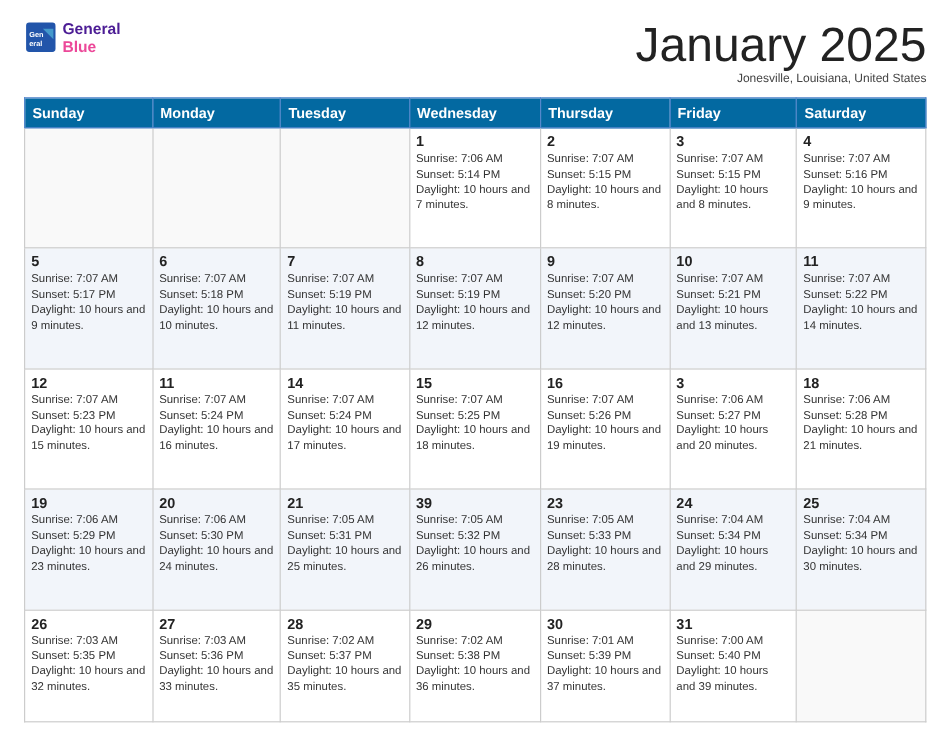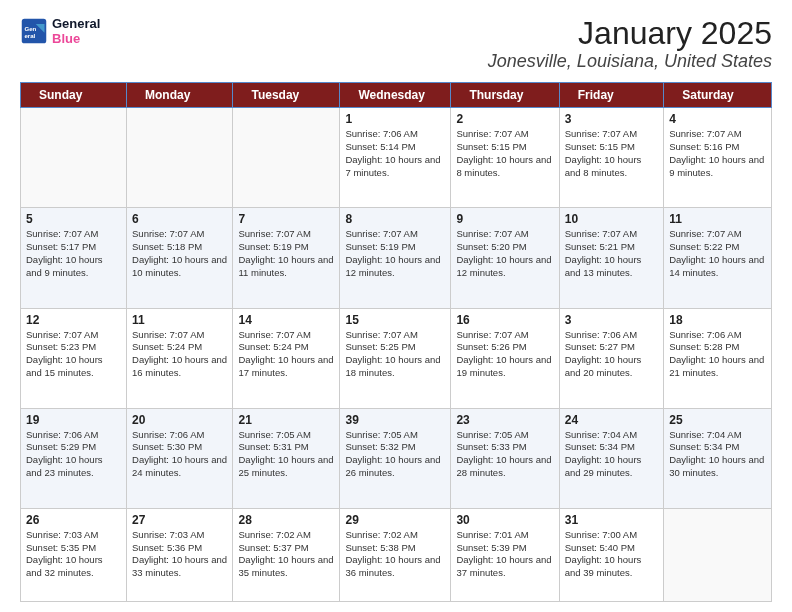--- a/index.html
+++ b/index.html
@@ -27,52 +27,51 @@
       display: flex;
       align-items: center;
       gap: 4px;
     }
     .logo-text {
       display: flex;
       flex-direction: column;
       font-size: 13px;
       font-weight: bold;
     }
-    .logo-general { color: #0f172a; }
+    .logo-general { color: #4c1d95; }
     .logo-blue { color: #ec4899; }
     .logo-icon {
       width: 28px;
       height: 28px;
     }
     .title-block {
       text-align: right;
     }
     .month-title {
-      font-size: 32px;
+      font-size: 40px;
       font-weight: 300;
       color: #222;
       line-height: 1.1;
     }
     .location {
-      font-size: 18px;
+      font-size: 10px;
       color: #444;
-      font-style: italic;
     }
     .calendar {
       border: 1px solid #ccc;
       border-collapse: collapse;
       width: 100%;
       flex: 1;
     }
     .calendar th {
-      background: #7f1d1d;
+      background: #0369a1;
       color: #fff;
       font-size: 12px;
       font-weight: bold;
-      padding: 5px 18px;
+      padding: 5px 6px;
       text-align: left;
       border: 1px solid #5588cc;
     }
     .calendar td {
       border: 1px solid #ccc;
       vertical-align: top;
       padding: 4px 5px;
       font-size: 10px;
       color: #333;
       width: 113px;

